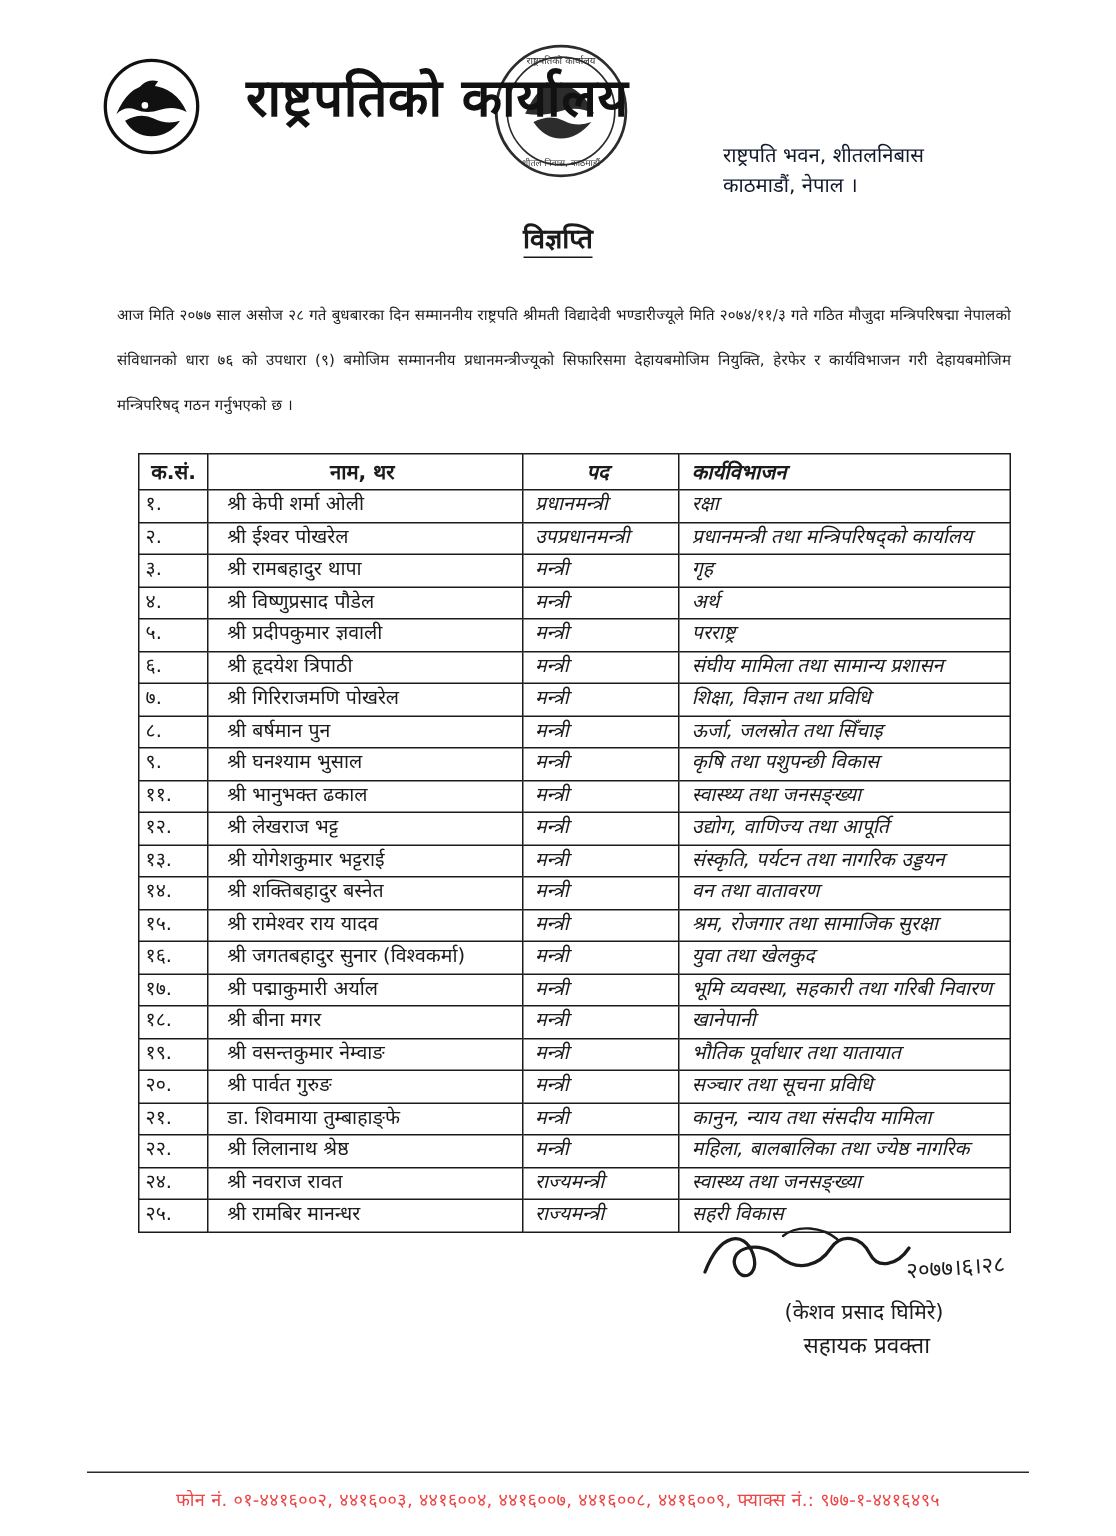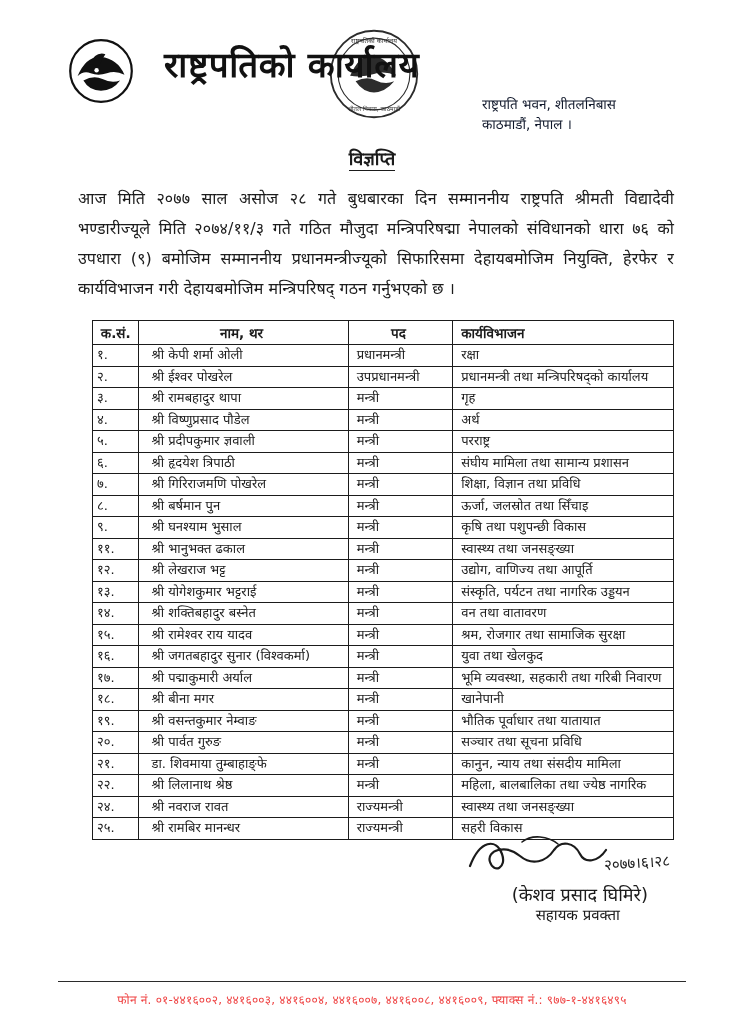--- a/index.html
+++ b/index.html
@@ -63,22 +63,22 @@
     position: relative;
     display: block;
   }
   .notice-title span.u {
     border-bottom: 1.5px solid #1b1b1b;
     padding-bottom: 1px;
   }
 
   
   .body-para {
-    margin: 14px 58px 0 66px;
-    font-size: 16px;
+    margin: 26px 58px 0 66px;
+    font-size: 10px;
     line-height: 30px;
     text-align: justify;
     text-justify: inter-word;
     letter-spacing: .1px;
   }
 
   
   .table-wrap {
     margin: 16px 58px 0 80px;
   }
@@ -97,22 +97,22 @@
     vertical-align: middle;
   }
   th {
     font-weight: 700;
     text-align: center;
     font-size: 13.5px;
     height: 24px;
   }
   .c-sn { width: 8%; }
   .c-name { width: 36%; text-align: left; padding-left: 12px; }
-  .c-post { width: 18%; text-align: left; padding-left: 8px; }
-  .c-work { width: 38%; text-align: left; padding-left: 8px; }
+  .c-post { width: 18%; text-align: left; padding-left: 8px; font-style: italic; }
+  .c-work { width: 38%; text-align: left; padding-left: 8px; font-style: italic; }
   th.c-name { text-align: center; padding-left: 0; }
   th.c-post { text-align: center; padding-left: 0; }
   th.c-work { text-align: left; padding-left: 8px; }
 
   
   .sign-block {
     margin-top: 6px;
     position: relative;
     height: 92px;
   }
@@ -122,22 +122,22 @@
     font-size: 15px;
     transform: rotate(-4deg);
   }
   .signature-scribble {
     position: absolute;
     right: 120px; top: -14px;
     width: 150px; height: 48px;
   }
   .sign-name {
     position: absolute;
-    right: 84px; top: 36px;
-    font-size: 18px;
+    right: 103px; top: 36px;
+    font-size: 14px;
   }
   .sign-role {
     position: absolute;
     right: 112px; top: 58px;
     font-size: 15px;
   }
 
   
   .footer {
     position: absolute;

